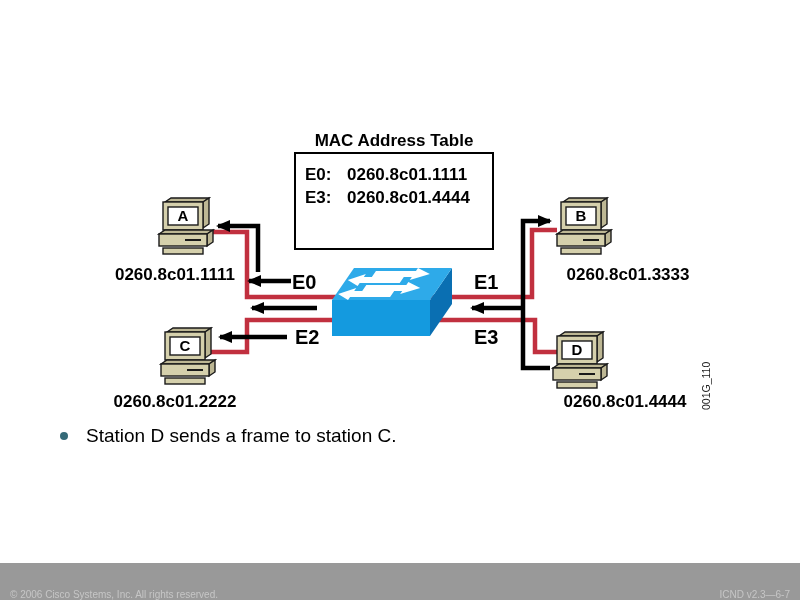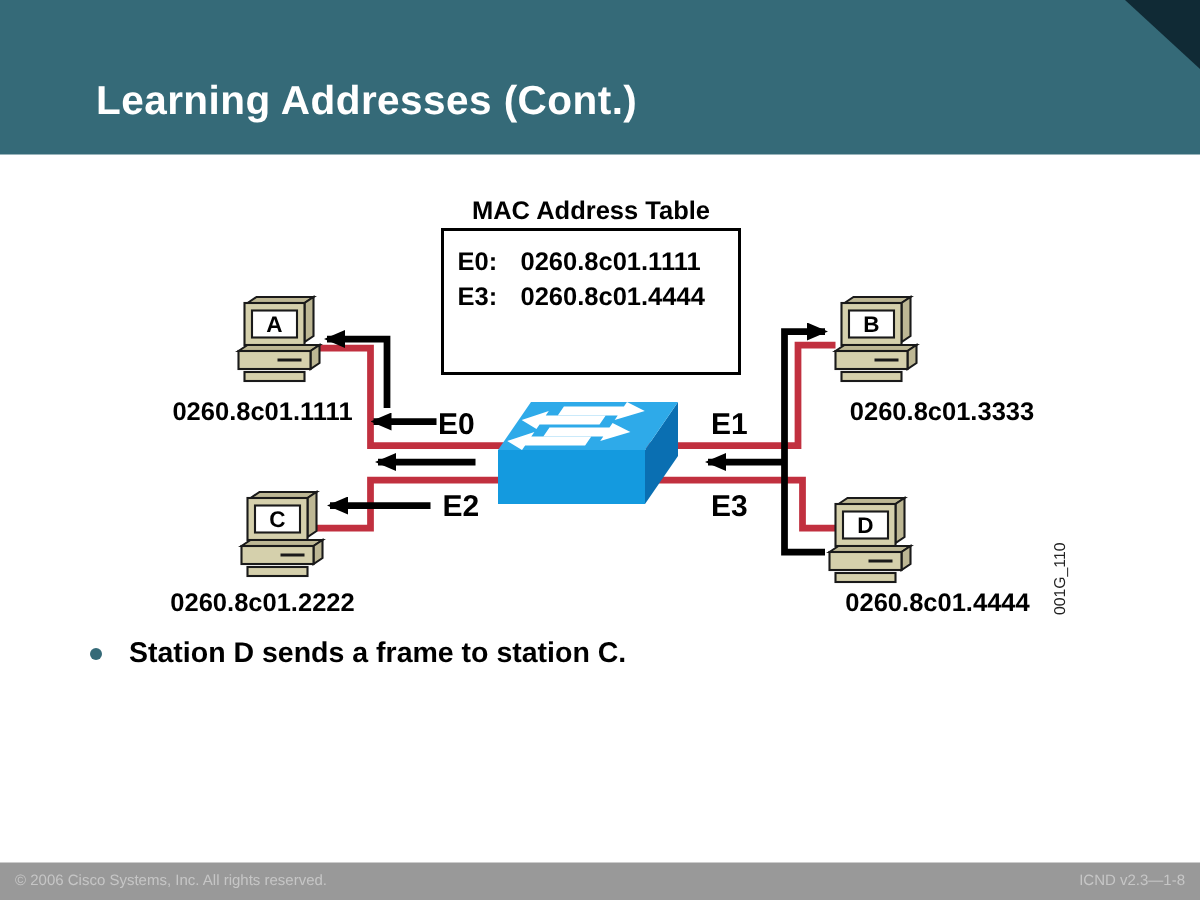--- a/index.html
+++ b/index.html
@@ -28,36 +28,32 @@
   .port{font-size:20px;font-weight:bold;fill:#000;}
   .tbl-box{fill:#ffffff;stroke:#000;stroke-width:2;}
   .tbl-title{font-size:17px;font-weight:bold;fill:#000;}
   .tbl-row{font-size:17px;font-weight:bold;fill:#000;}
   .figid{font-size:10.5px;fill:#222;}
   
   .bullets{position:absolute;left:56px;top:424px;width:710px;}
   .bullet{display:flex;align-items:flex-start;margin-bottom:12px;}
   .dot{width:8px;height:8px;border-radius:50%;background:var(--bullet-dot);
        margin:8px 18px 0 4px;flex:none;}
-  .btext{font-size:19px;font-weight:bold;color:#000;line-height:24px;max-width:680px;}
+  .btext{font-size:19px;font-weight:normal;color:#000;line-height:24px;max-width:680px;}
   
-  .footer{position:absolute;left:0;bottom:0;width:800px;height:25px;background:var(--footer-bg);
-          display:flex;justify-content:space-between;align-items:center;
+  .footer{position:absolute;left:0;bottom:0;width:800px;height:37px;background:var(--footer-bg);
+          display:flex;justify-content:space-between;align-items:flex-end;
           padding:0 10px;box-sizing:border-box;}
   .footer span{font-size:10px;color:var(--footer-text);}
 </style>
 </head>
 <body>
 
 <div class="slide">
 
-  <div class="header">
-    <div class="corner"></div>
-    <div class="title">Learning Addresses (Cont.)</div>
-  </div>
 
   <svg class="diagram" viewBox="0 0 620 295">
     <defs>
       <marker id="ah" viewBox="0 0 14 12" refX="12" refY="6" markerWidth="14" markerHeight="12" orient="auto" markerUnits="userSpaceOnUse">
         <path d="M0,0 L14,6 L0,12 Z" fill="#000"></path>
       </marker>
     </defs>
 
     <path class="cable" d="M118,110 H152 V175 H437 V108 H462"></path>
     <path class="cable" d="M115,230 H152 V198 H440 V230 H465"></path>
@@ -150,16 +146,16 @@
 
   <div class="bullets">
     <div class="bullet">
       <span class="dot"></span>
       <span class="btext">Station D sends a frame to station C.</span>
     </div>
   </div>
 
   <div class="footer">
     <span>© 2006 Cisco Systems, Inc. All rights reserved.</span>
-    <span>ICND v2.3—1-8</span>
+    <span>ICND v2.3—6-7</span>
   </div>
 
 </div>
 
 </body></html>

